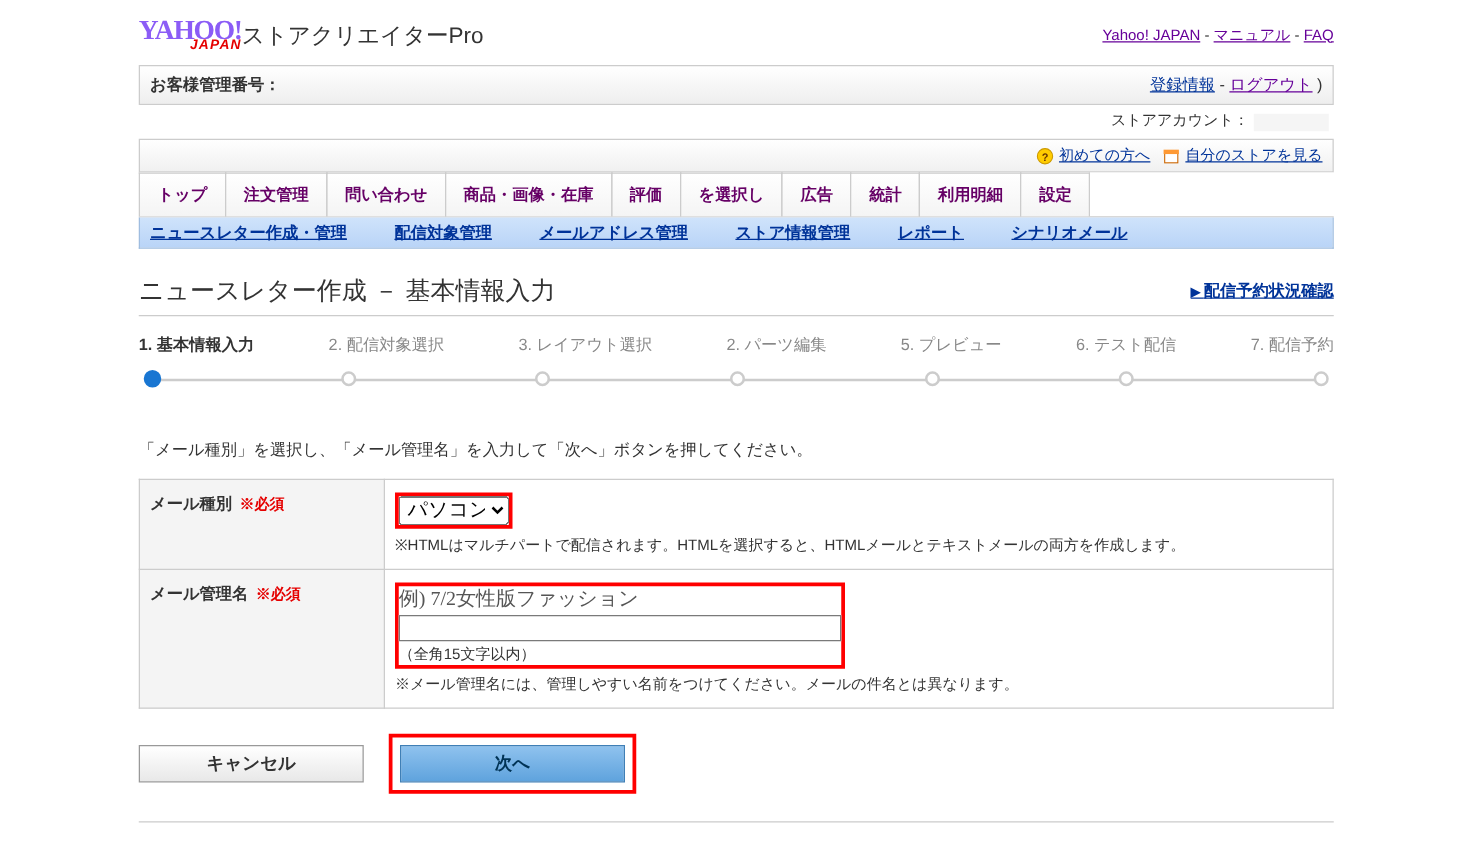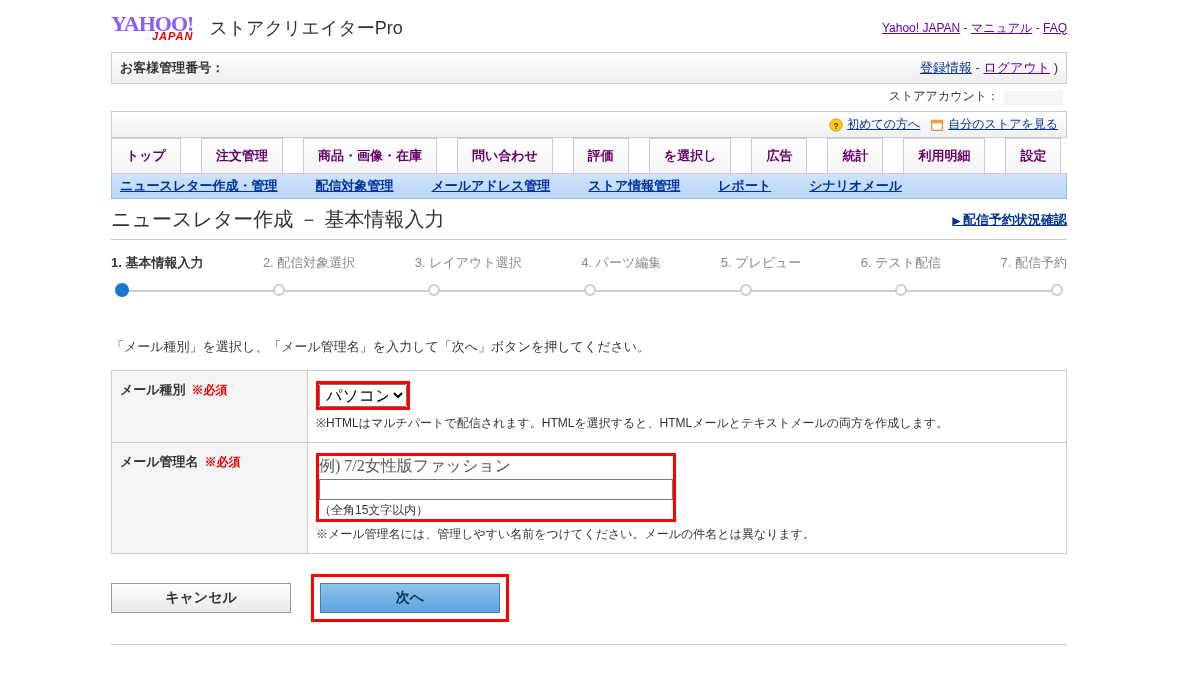--- a/index.html
+++ b/index.html
@@ -3,39 +3,39 @@
 <meta charset="utf-8">
 <style>
 * { box-sizing: border-box; margin: 0; padding: 0; }
 body { font-family: "MS PGothic", "Hiragino Kaku Gothic Pro", Meiryo, sans-serif; font-size: 13px; color: #333; background: #fff; padding: 10px; }
 a { color: #1a0dab; text-decoration: underline; cursor: pointer; }
 .container { width: 956px; margin: 0 auto; }
 
 .header { display: flex; align-items: center; padding: 4px 0 10px; }
 .logo-yahoo { color: #8b5cf6; font-family: "Times New Roman", serif; font-size: 22px; font-weight: bold; letter-spacing: -1px; line-height: 0.9; }
 .logo-japan { display: block; color: #e50000; font-size: 11px; font-weight: bold; font-style: italic; letter-spacing: 1px; text-align: right; margin-top: -4px; }
-.product-name { font-size: 18px; color: #333; margin-left: 16px; }
+.product-name { font-size: 18px; color: #333; margin-left: 0; }
 .top-links { margin-left: auto; font-size: 12px; }
 .top-links .sep { color:#333; text-decoration:none; }
 
 .infobar { border: 1px solid #ccc; background: linear-gradient(#fff,#eee); padding: 6px 8px; display: flex; align-items: center; margin-bottom: 2px; }
 .infobar .right { margin-left: auto; }
 .storeacct { text-align: right; font-size: 12px; padding: 2px 4px 6px; }
 .storeacct .val { display: inline-block; width: 60px; height: 14px; background: #f5f5f5; vertical-align: bottom; margin-left: 4px; }
 
 .toolbar { border: 1px solid #ccc; background: linear-gradient(#fff,#f0f0f0); display: flex; justify-content: flex-end; padding: 4px 8px; gap: 10px; align-items: center; font-size: 12px; }
 .toolbar .tline { display: inline-flex; align-items: center; gap: 4px; }
 .ticon { width: 14px; height: 14px; display: inline-block; }
 
-.tabs { display: flex; border-bottom: 1px solid #ccc; background: #fff; gap: 21px; }
+.tabs { display: flex; border-bottom: 1px solid #ccc; background: #fff; }
 .tab { padding: 8px 14px; border: 1px solid #ccc; border-bottom: none; margin-right: -1px; background: linear-gradient(#fff,#f4f4f4); color: #660066; font-weight: bold; cursor: pointer; font-size: 13px; }
 .subnav { background: linear-gradient(#cfe3fb,#b9d4f7); border: 1px solid #9fbde0; border-top: none; padding: 3px 8px; display: flex; gap: 38px; }
 .subnav a { color: #003399; font-weight: bold; }
 
-.pagetitle-row { display: flex; align-items: center; border-bottom: 1px solid #ccc; padding: 7px 0 6px; margin-bottom: 6px; }
+.pagetitle-row { display: flex; align-items: center; border-bottom: 1px solid #ccc; padding: 20px 0 6px; margin-bottom: 6px; }
 .pagetitle { font-size: 20px; color: #333; font-weight: normal; }
 .status-link { margin-left: auto; color: #003399; font-weight: bold; font-size: 13px; text-align: center; }
 .status-link::before { content: "▶ "; font-size: 10px; }
 
 .steps { position: relative; padding: 8px 0 42px; }
 .step-labels { display: flex; justify-content: space-between; font-size: 13px; color: #333; font-weight: bold; }
 .step-labels .sl.dim { color: #888; font-weight: normal; }
 .step-track { position: absolute; left: 6px; right: 6px; top: 44px; height: 2px; background: #ccc; }
 .step-dots { position: absolute; left: 0; right: 0; top: 38px; display: flex; justify-content: space-between; }
 .dot { width: 12px; height: 12px; border-radius: 50%; background: #fff; border: 2px solid #ccc; margin: 0 4px; }
@@ -113,22 +113,22 @@
             <rect x="2" y="5" width="12" height="9" fill="#fff" stroke="#cc6600"></rect>
             <rect x="1" y="2" width="14" height="4" fill="#ff9933"></rect>
           </svg></span>
       <a style="color:#003399">自分のストアを見る</a>
     </span>
   </div>
 
   <div class="tabs">
     <div class="tab">トップ</div>
     <div class="tab">注文管理</div>
+    <div class="tab">問い合わせ</div>
     <div class="tab">商品・画像・在庫</div>
-    <div class="tab">問い合わせ</div>
     <div class="tab">評価</div>
     <div class="tab">を選択し</div>
     <div class="tab">広告</div>
     <div class="tab">統計</div>
     <div class="tab">利用明細</div>
     <div class="tab">設定</div>
   </div>
 
   <div class="subnav">
     <a>ニュースレター作成・管理</a>
@@ -142,21 +142,21 @@
   <div class="pagetitle-row">
     <h1 class="pagetitle">ニュースレター作成 － 基本情報入力</h1>
     <a class="status-link">配信予約状況確認</a>
   </div>
 
   <div class="steps">
     <div class="step-labels">
       <span class="sl">1. 基本情報入力</span>
       <span class="sl dim">2. 配信対象選択</span>
       <span class="sl dim">3. レイアウト選択</span>
-      <span class="sl dim">4. パーツ編集</span>
+      <span class="sl dim">2. パーツ編集</span>
       <span class="sl dim">5. プレビュー</span>
       <span class="sl dim">6. テスト配信</span>
       <span class="sl dim">7. 配信予約</span>
     </div>
     <div class="step-track"></div>
     <div class="step-dots">
       <span class="dot active"></span>
       <span class="dot"></span>
       <span class="dot"></span>
       <span class="dot"></span>

